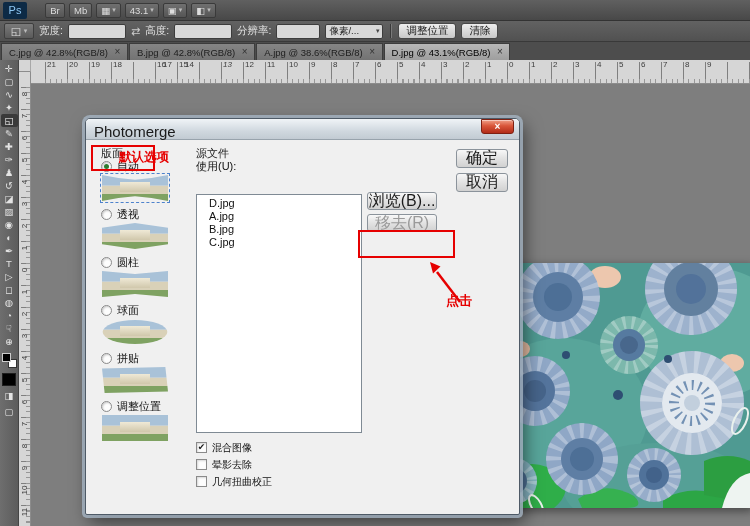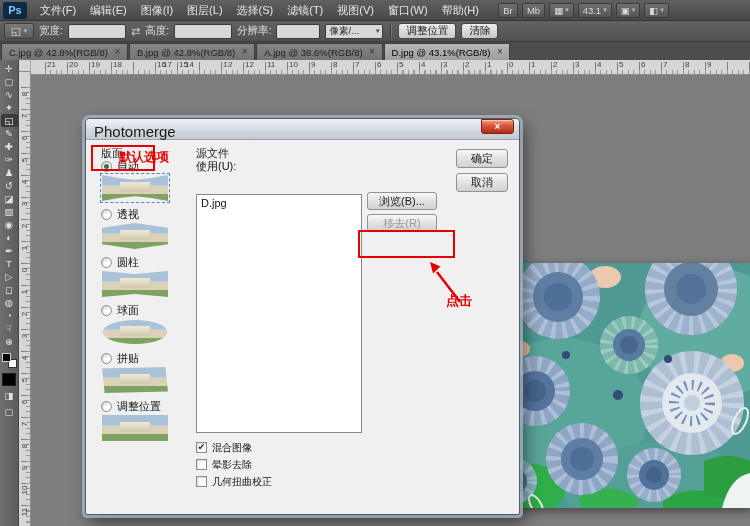--- a/index.html
+++ b/index.html
@@ -5,21 +5,21 @@
   *{margin:0;padding:0;box-sizing:border-box}
   html,body{width:750px;height:526px;overflow:hidden}
   #app{position:relative;width:750px;height:526px;background:#7e7e7e;
        font-family:"Liberation Sans","DejaVu Sans",sans-serif;overflow:hidden}
 
   
   .menubar{position:absolute;left:0;top:0;width:100%;height:21px;z-index:30;
            background:linear-gradient(#606060,#484848);border-bottom:1px solid #333;
            display:flex;align-items:center;color:#e6e6e6;font-size:11px}
   .ps-logo{width:24px;height:17px;margin:0 6px 0 3px;background:#0d2a45;color:#8cc5f2;
-           font-weight:bold;font-size:11px;display:flex;align-items:center;justify-content:center;border-radius:2px}
+           font-weight:normal;font-size:11px;display:flex;align-items:center;justify-content:center;border-radius:2px}
   .menu-items{display:flex;height:21px}
   .menu-item{padding:0 7px;line-height:21px;white-space:nowrap;cursor:default}
   #menubar-right{display:flex;align-items:center;gap:4px;margin-left:12px}
   .mb-btn{min-width:20px;height:15px;padding:0 4px;background:linear-gradient(#707070,#555);
           border:1px solid #3a3a3a;border-radius:2px;font-size:9.5px;color:#ddd;
           display:flex;align-items:center;justify-content:center;gap:2px;white-space:nowrap}
   .mb-caret{font-size:7px;color:#bbb}
 
   
   .optionsbar{position:absolute;left:0;top:21px;width:100%;height:21px;z-index:29;
@@ -43,21 +43,21 @@
           display:flex;align-items:flex-end;padding-left:1px}
   .doc-tab{height:17px;padding:0 5px 0 7px;margin-right:1px;display:flex;align-items:center;gap:5px;
            background:linear-gradient(#858585,#737373);border:1px solid #3c3c3c;border-bottom:none;
            font-size:9.5px;color:#1d1d1d;white-space:nowrap}
   .doc-tab.active{background:linear-gradient(#b7b7b7,#9e9e9e);color:#000}
   .tab-close{font-size:10px;color:#333;width:9px;text-align:center;line-height:10px}
 
   
   .ruler-corner{position:absolute;left:19px;top:60px;width:12px;height:12px;background:#d6d6d6;
                 border-right:1px solid #a8a8a8;border-bottom:1px solid #8c8c8c;z-index:7}
-  .ruler-h{position:absolute;left:19px;top:60px;width:731px;height:15px;background:#d6d6d6;
+  .ruler-h{position:absolute;left:19px;top:60px;width:731px;height:24px;background:#d6d6d6;
            border-bottom:1px solid #8c8c8c;z-index:5;overflow:hidden}
   .ticks-major{position:absolute;left:26px;right:0;top:2px;bottom:0;
                background:repeating-linear-gradient(to right,#7f7f7f 0 1px,transparent 1px 22px)}
   .ticks-minor{position:absolute;left:26px;right:0;bottom:0;height:4px;
                background:repeating-linear-gradient(to right,#979797 0 1px,transparent 1px 5.5px)}
   .rnum{position:absolute;top:1px;font-size:8px;line-height:8px;color:#3c3c3c}
   .ruler-v{position:absolute;left:19px;top:72px;width:12px;height:454px;background:#d6d6d6;
            border-right:1px solid #8c8c8c;z-index:5;overflow:hidden}
   .vticks-major{position:absolute;top:15px;left:2px;right:0;bottom:0;
                 background:repeating-linear-gradient(to bottom,#7f7f7f 0 1px,transparent 1px 22px)}
@@ -113,30 +113,30 @@
   .shape-perspective .thumb-img{clip-path:polygon(0 18%,50% 0,100% 18%,100% 82%,50% 100%,0 82%)}
   .shape-cylindrical .thumb-img{clip-path:polygon(0 0,50% 12%,100% 0,100% 100%,50% 88%,0 100%)}
   .shape-spherical .thumb-img{clip-path:ellipse(49% 46% at 50% 50%)}
   .shape-collage .thumb-img{clip-path:polygon(0 6%,96% 0,100% 94%,4% 100%)}
   .src-heading{position:absolute;left:110px;top:27px;color:#222}
   .use-label{position:absolute;left:110px;top:40px}
   .use-select{position:absolute;left:110px;top:53px;width:166px;height:17px;background:#fff;
               border:1px solid #7f8a94;display:flex;align-items:center;justify-content:space-between;padding:0 4px}
   .sel-caret{font-size:8px;color:#444}
   .file-list{position:absolute;left:110px;top:75px;width:166px;height:239px;background:#fff;
-             border:1px solid #7f8a94;padding:2px 0 0 4px;overflow:hidden}
+             border:1px solid #7f8a94;padding:2px 0 0 12px;overflow:hidden}
   .file-item{font-size:11px;line-height:13px}
   .chk-col{position:absolute;left:110px;top:320px}
   .chk-row{display:flex;align-items:center;gap:5px;height:17px}
   .chk-box{width:11px;height:11px;background:#fdfdfd;border:1px solid #8a8a8a;font-size:9px;line-height:9px;
            text-align:center;color:#1a1a1a;box-shadow:inset 1px 1px 2px rgba(0,0,0,.15);flex:none}
   .chk-label{font-size:10px;white-space:nowrap}
   .dlg-btn{position:absolute;height:19px;display:flex;align-items:center;justify-content:center;
            background:linear-gradient(#f8f8f8,#e4e4e4 45%,#d1d1d1);border:1px solid #8b939b;
-           border-radius:3px;font-size:11px;color:#1a1a1a;white-space:nowrap}
+           border-radius:3px;font-size:16px;color:#1a1a1a;white-space:nowrap}
   .btn-ok{left:370px;top:30px;width:52px}
   .btn-cancel{left:370px;top:54px;width:52px}
   .btn-browse{left:281px;top:73px;width:70px;height:18px}
   .btn-remove{left:281px;top:95px;width:70px;height:18px;color:#9a9a9a}
   .btn-add{left:277px;top:117px;width:88px;font-size:10px}
 
   
   .anno-box{position:absolute;border:2px solid #e60000;z-index:20;pointer-events:none}
   .anno-text{position:absolute;color:#e60000;font-weight:bold;z-index:20;pointer-events:none}
   #anno-box-auto{left:91px;top:145px;width:64px;height:26px}
@@ -145,31 +145,20 @@
   #anno-arrow{position:absolute;left:418px;top:256px;width:55px;height:55px;z-index:20;pointer-events:none}
   #anno-click{left:446px;top:292px;font-size:13px}
 </style>
 </head>
 <body>
 
 <div id="app">
 
   <div class="menubar">
     <div class="ps-logo">Ps</div>
-    <div id="menu-items" class="menu-items">
-        <div class="menu-item">文件(F)</div>
-        <div class="menu-item">编辑(E)</div>
-        <div class="menu-item">图像(I)</div>
-        <div class="menu-item">图层(L)</div>
-        <div class="menu-item">选择(S)</div>
-        <div class="menu-item">滤镜(T)</div>
-        <div class="menu-item">视图(V)</div>
-        <div class="menu-item">窗口(W)</div>
-        <div class="menu-item">帮助(H)</div>
-      </div>
     <div id="menubar-right">
         <div class="mb-btn">Br</div>
         <div class="mb-btn">Mb</div>
         <div class="mb-btn">▦<span class="mb-caret">▾</span></div>
         <div class="mb-btn">43.1<span class="mb-caret">▾</span></div>
         <div class="mb-btn">▣<span class="mb-caret">▾</span></div>
         <div class="mb-btn">◧<span class="mb-caret">▾</span></div>
       </div>
   </div>
 
@@ -434,20 +423,23 @@
           <span class="radio-label">调整位置</span>
         </div>
         <div class="thumb shape-reposition">
           <div class="thumb-img"></div>
         </div>
       </div>
     <div class="src-heading">源文件</div>
     <div class="use-label">使用(U):</div>
     <div id="file-list" class="file-list">
         <div class="file-item">D.jpg</div>
+        <div class="file-item">A.jpg</div>
+        <div class="file-item">B.jpg</div>
+        <div class="file-item">C.jpg</div>
       </div>
     <div id="chk-col" class="chk-col">
         <div class="chk-row">
           <span class="chk-box">✔</span>
           <span class="chk-label">混合图像</span>
         </div>
         <div class="chk-row">
           <span class="chk-box"></span>
           <span class="chk-label">晕影去除</span>
         </div>

